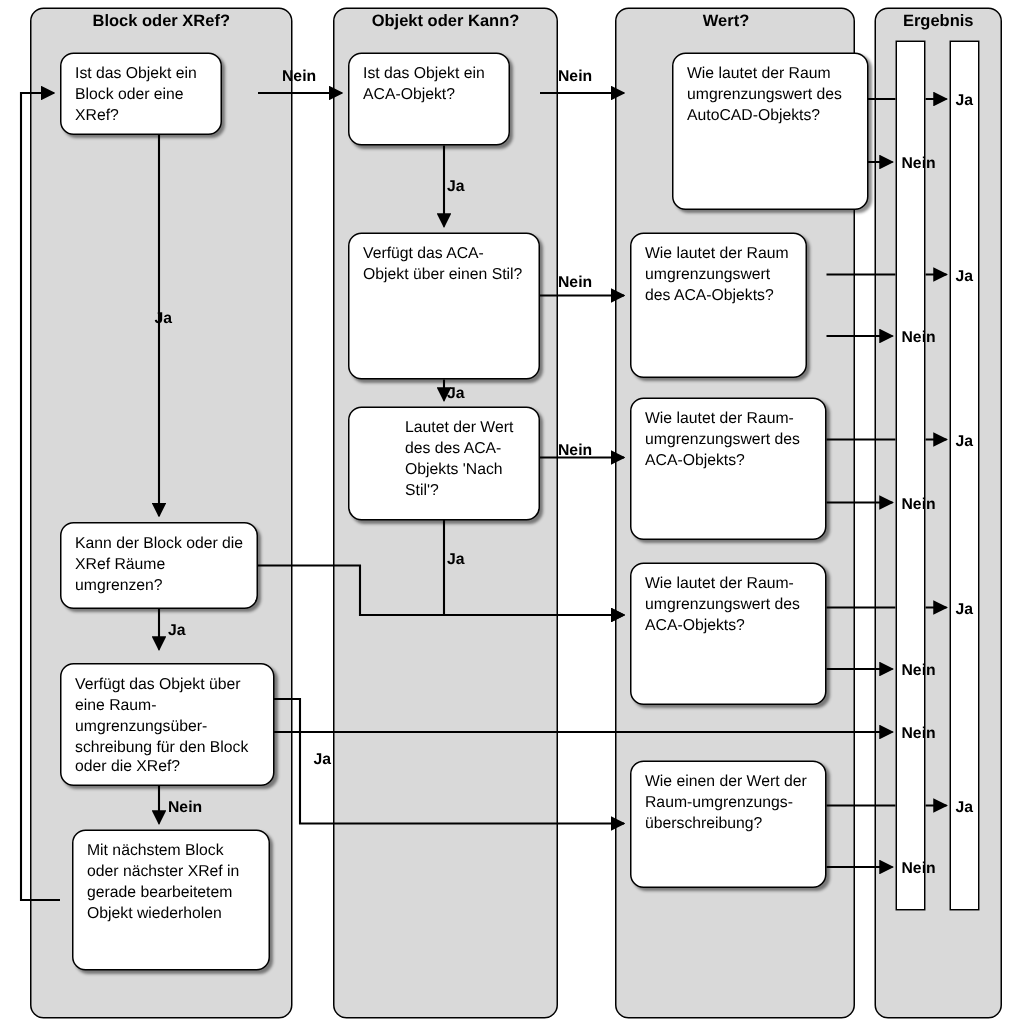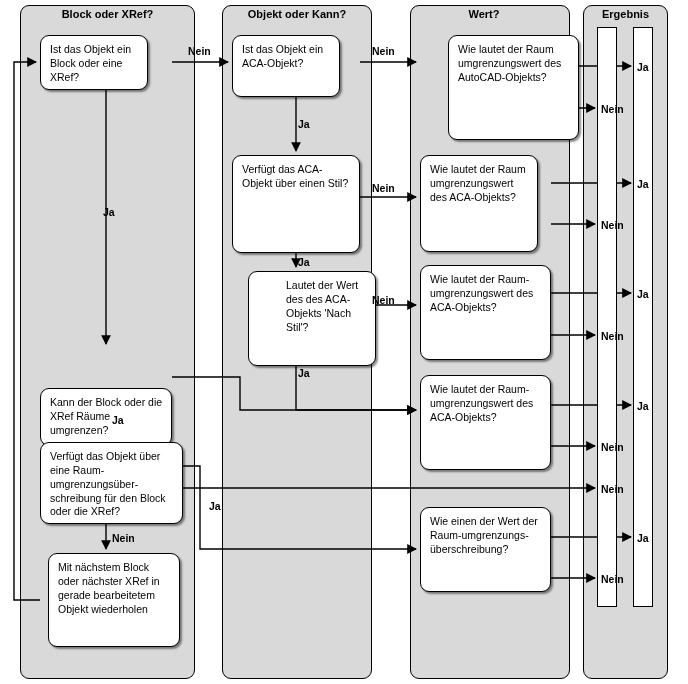--- a/index.html
+++ b/index.html
@@ -137,26 +137,26 @@
     </g>
   </svg>
 
   <div id="result-slots-layer">
       <div class="result-slot" style="left: 597px; top: 27px; width: 20px; height: 580px;"></div>
       <div class="result-slot" style="left: 633px; top: 27px; width: 20px; height: 580px;"></div>
     </div>
 
   <div id="nodes-layer">
       <div class="node" style="left: 40px; top: 35px; width: 108px; height: 55px;">Ist das Objekt ein Block oder eine XRef?</div>
-      <div class="node" style="left: 40px; top: 348px; width: 132px; height: 58px; margin-top: 40px;">Kann der Block oder die XRef Räume umgrenzen?</div>
+      <div class="node" style="left: 40px; top: 348px; width: 132px; height: 58px;">Kann der Block oder die XRef Räume umgrenzen?</div>
       <div class="node" style="left: 40px; top: 442px; width: 143px; height: 82px;">Verfügt das Objekt über eine Raum-umgrenzungsüber-schreibung für den Block oder die XRef?</div>
       <div class="node" style="left: 48px; top: 553px; width: 132px; height: 94px;">Mit nächstem Block oder nächster XRef in gerade bearbeitetem Objekt wiederholen</div>
       <div class="node" style="left: 232px; top: 35px; width: 108px; height: 62px;">Ist das Objekt ein ACA-Objekt?</div>
       <div class="node" style="left: 232px; top: 155px; width: 128px; height: 98px;">Verfügt das ACA-Objekt über einen Stil?</div>
-      <div class="node" style="left: 248px; top: 271px; width: 128px; height: 95px; padding-left: 37px;">Lautet der Wert des des ACA-Objekts 'Nach Stil'?</div>
+      <div class="node" style="left: 232px; top: 271px; width: 128px; height: 76px; padding-left: 37px;">Lautet der Wert des des ACA-Objekts 'Nach Stil'?</div>
       <div class="node" style="left: 420px; top: 35px; width: 131px; height: 105px; margin-left: 28px;">Wie lautet der Raum umgrenzungswert des AutoCAD-Objekts?</div>
       <div class="node" style="left: 420px; top: 155px; width: 118px; height: 97px;">Wie lautet der Raum umgrenzungswert des ACA-Objekts?</div>
       <div class="node" style="left: 420px; top: 265px; width: 131px; height: 95px;">Wie lautet der Raum-umgrenzungswert des ACA-Objekts?</div>
       <div class="node" style="left: 420px; top: 375px; width: 131px; height: 95px;">Wie lautet der Raum-umgrenzungswert des ACA-Objekts?</div>
       <div class="node" style="left: 420px; top: 507px; width: 131px; height: 85px;">Wie einen der Wert der Raum-umgrenzungs-überschreibung?</div>
     </div>
 
   <div id="labels-layer">
       <div class="edge-label" style="left: 188px; top: 45px;">Nein</div>
       <div class="edge-label" style="left: 103px; top: 206px;">Ja</div>

